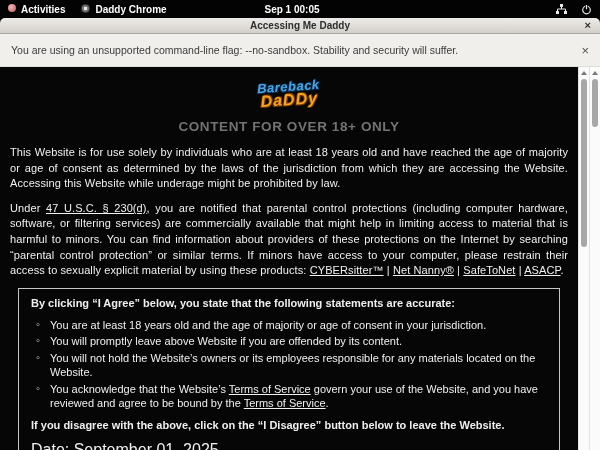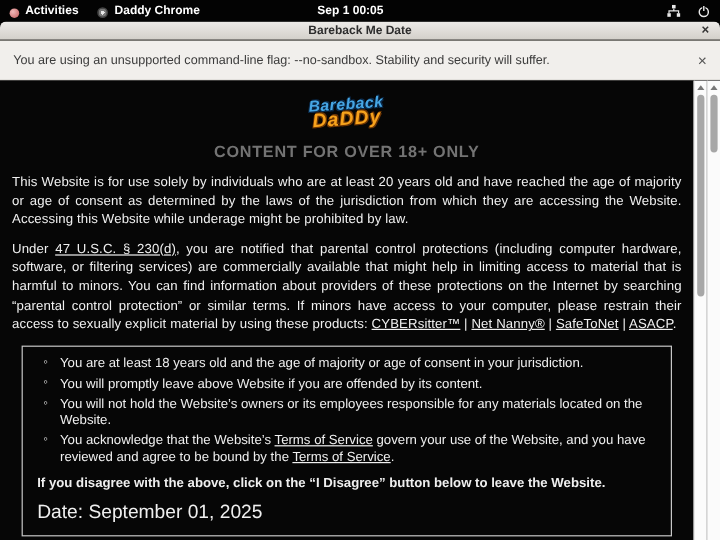--- a/index.html
+++ b/index.html
@@ -5,21 +5,21 @@
   * { box-sizing: border-box; margin: 0; padding: 0; }
   html,body { width:600px; height:450px; overflow:hidden; background:#000; }
   body { font-family:"Liberation Sans","DejaVu Sans",sans-serif; }
   .screen { position:relative; width:600px; height:450px; overflow:hidden; background:#000; }
 
   
   .topbar { position:relative; height:18px; background:#030303; color:#fff;
             display:flex; align-items:center; justify-content:space-between;
             font-size:10px; font-weight:bold; padding:0 8px; }
   .tb-left { display:flex; align-items:center; gap:16px; }
-  .tb-item { display:flex; align-items:flex-end; gap:5px; cursor:pointer; }
+  .tb-item { display:flex; align-items:flex-start; gap:5px; cursor:pointer; }
   .act-dot { width:8px; height:8px; border-radius:50%;
              background:radial-gradient(circle at 35% 35%, #f0b9b9, #c25a5a); }
   .chrome-ico { width:9px; height:9px; border-radius:50%;
                 background:radial-gradient(circle, #e6e6e6 0 32%, #777 33% 100%);
                 border:1px solid #444; }
   .tb-center { position:absolute; left:0; right:16px; text-align:center; pointer-events:none; }
   .tb-center span { pointer-events:auto; cursor:pointer; }
   .tb-right { display:flex; align-items:center; gap:14px; }
   .tb-right svg { display:block; }
 
@@ -110,44 +110,45 @@
         <svg width="11" height="11" viewBox="0 0 11 11">
           <circle cx="5.5" cy="6" r="3.8" stroke="#e8e8e8" stroke-width="1.2" fill="none"></circle>
           <line x1="5.5" y1="0.5" x2="5.5" y2="5" stroke="#030303" stroke-width="2.6"></line>
           <line x1="5.5" y1="1" x2="5.5" y2="5.2" stroke="#e8e8e8" stroke-width="1.2"></line>
         </svg>
       </span>
     </div>
   </div>
 
   <div class="titlebar">
-    <span>Bareback Me Date</span>
+    <span>Accessing Me Daddy</span>
     <span class="tclose">×</span>
   </div>
 
   <div class="infobar">
     <span>You are using an unsupported command-line flag: --no-sandbox. Stability and security will suffer.</span>
     <span class="iclose">×</span>
   </div>
 
   <div class="viewport">
     <div class="page">
 
       <div class="logo">
         <span class="logo-l1">Bareback</span>
         <span class="logo-l2">DaDDy</span>
       </div>
 
       <div class="heading">CONTENT FOR OVER 18+ ONLY</div>
 
-      <p class="para">This Website is for use solely by individuals who are at least 20 years old and have reached the age of majority or age of consent as determined by the laws of the jurisdiction from which they are accessing the Website. Accessing this Website while underage might be prohibited by law.</p>
+      <p class="para">This Website is for use solely by individuals who are at least 18 years old and have reached the age of majority or age of consent as determined by the laws of the jurisdiction from which they are accessing the Website. Accessing this Website while underage might be prohibited by law.</p>
 
       <p class="para"><span>Under </span><a>47 U.S.C. § 230(d)</a><span>, you are notified that parental control protections (including computer hardware, software, or filtering services) are commercially available that might help in limiting access to material that is harmful to minors. You can find information about providers of these protections on the Internet by searching “parental control protection” or similar terms. If minors have access to your computer, please restrain their access to sexually explicit material by using these products: </span><a>CYBERsitter™</a><span> | </span><a>Net Nanny®</a><span> | </span><a>SafeToNet</a><span> | </span><a>ASACP</a><span>.</span></p>
 
       <div class="agree-box">
+        <div class="agree-intro">By clicking “I Agree” below, you state that the following statements are accurate:</div>
         <ul class="agree-list">
           <li><span class="blt">◦</span><span>You are at least 18 years old and the age of majority or age of consent in your jurisdiction.</span></li>
           <li><span class="blt">◦</span><span>You will promptly leave above Website if you are offended by its content.</span></li>
           <li><span class="blt">◦</span><span>You will not hold the Website’s owners or its employees responsible for any materials located on the Website.</span></li>
           <li><span class="blt">◦</span><span>You acknowledge that the Website’s </span><a>Terms of Service</a><span> govern your use of the Website, and you have reviewed and agree to be bound by the </span><a>Terms of Service</a><span>.</span></li>
         </ul>
         <div class="agree-outro">If you disagree with the above, click on the “I Disagree” button below to leave the Website.</div>
         <div class="agree-date">Date: September 01, 2025</div>
       </div>
 

